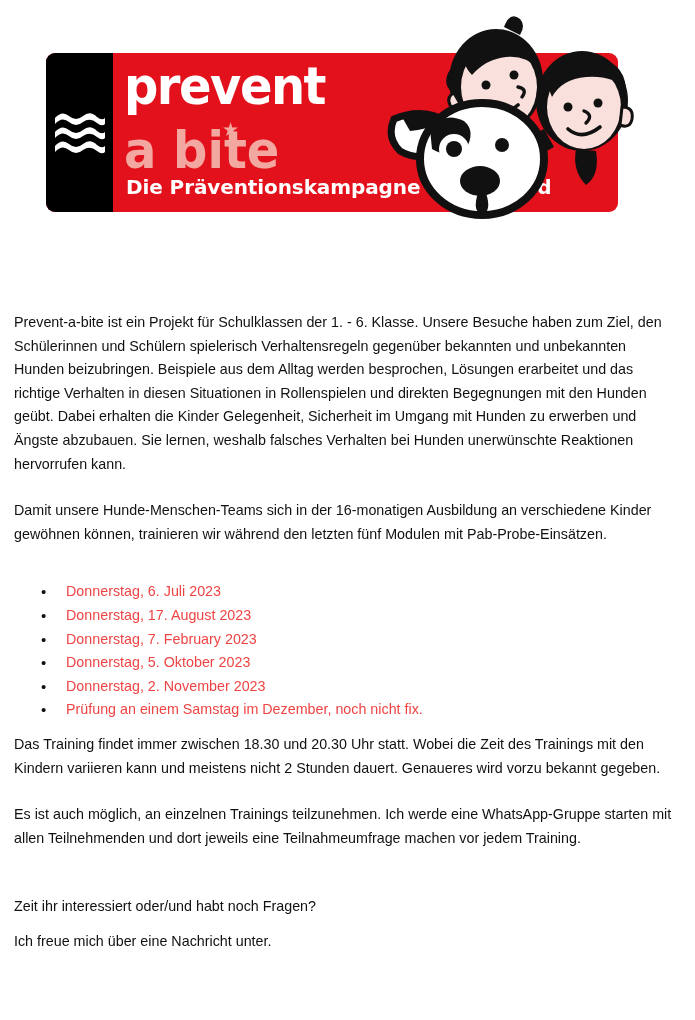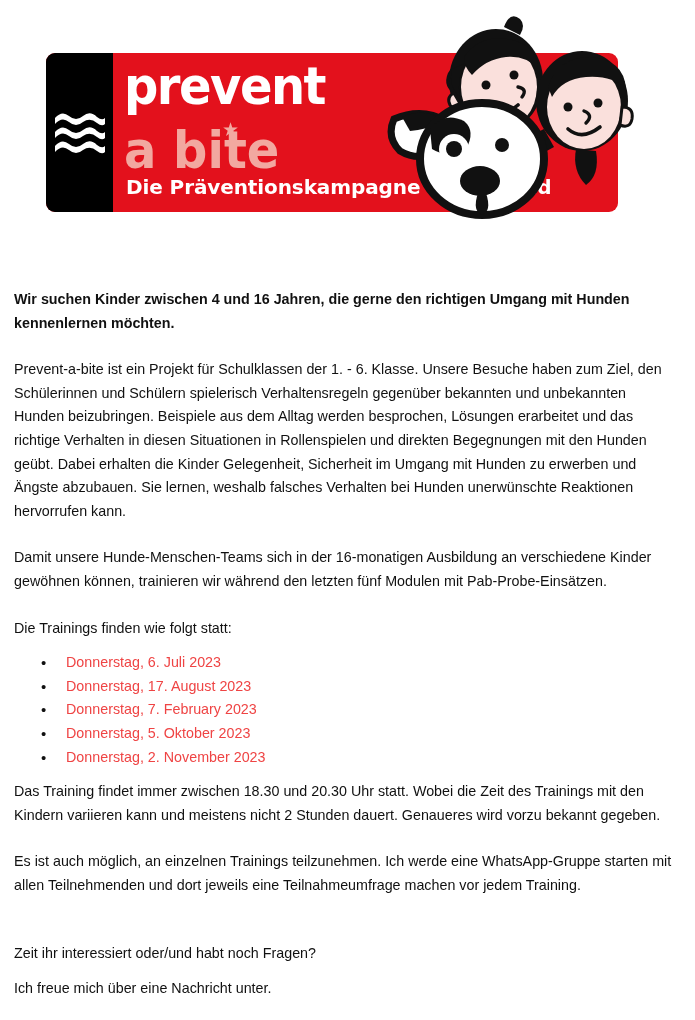--- a/index.html
+++ b/index.html
@@ -220,42 +220,41 @@
       <circle cx="68" cy="140" r="8" fill="#111111"></circle>
       <circle cx="116" cy="136" r="7" fill="#111111"></circle>
       <ellipse cx="94" cy="172" rx="20" ry="15" fill="#111111"></ellipse>
       <path d="M92 184 Q86 202 96 206 Q106 202 100 184 Z" fill="#111111"></path>
     </g>
   </svg>
 </div>
 
 <div id="doc-body">
 
-  <p class="para bold">Wir suchen Kinder zwischen 4 und 16 Jahren, die gerne den richtigen Umgang mit Hunden kennenlernen möchten.</p>
 
   <div class="gap-para"></div>
 
   <p class="para">Prevent-a-bite ist ein Projekt für Schulklassen der 1. - 6. Klasse. Unsere Besuche haben zum Ziel, den Schülerinnen und Schülern spielerisch Verhaltensregeln gegenüber bekannten und unbekannten Hunden beizubringen. Beispiele aus dem Alltag werden besprochen, Lösungen erarbeitet und das richtige Verhalten in diesen Situationen in Rollenspielen und direkten Begegnungen mit den Hunden geübt. Dabei erhalten die Kinder Gelegenheit, Sicherheit im Umgang mit Hunden zu erwerben und Ängste abzubauen. Sie lernen, weshalb falsches Verhalten bei Hunden unerwünschte Reaktionen hervorrufen kann.</p>
 
   <div class="gap-para"></div>
 
   <p class="para">Damit unsere Hunde-Menschen-Teams sich in der 16-monatigen Ausbildung  an verschiedene Kinder gewöhnen können, trainieren wir während den letzten fünf Modulen mit Pab-Probe-Einsätzen.</p>
 
   <div class="gap-para"></div>
 
-  <p class="para">Die Trainings finden wie folgt statt:</p>
 
   <div class="gap-small"></div>
 
   <ul class="date-list">
     <li>Donnerstag, 6. Juli 2023</li>
     <li>Donnerstag, 17. August 2023</li>
     <li>Donnerstag, 7. February 2023</li>
     <li>Donnerstag, 5. Oktober 2023</li>
     <li>Donnerstag, 2. November 2023</li>
+    <li>Prüfung an einem Samstag im Dezember, noch nicht fix.</li>
   </ul>
 
   <div class="gap-small"></div>
 
   <p class="para">Das Training findet immer zwischen 18.30 und 20.30 Uhr statt. Wobei die Zeit des Trainings mit den Kindern variieren kann und meistens nicht 2 Stunden dauert. Genaueres wird vorzu bekannt gegeben.</p>
 
   <div class="gap-para"></div>
 
   <p class="para">Es ist auch möglich, an einzelnen Trainings teilzunehmen. Ich werde eine WhatsApp-Gruppe starten mit allen Teilnehmenden und dort jeweils eine Teilnahmeumfrage machen vor jedem Training.</p>
 

